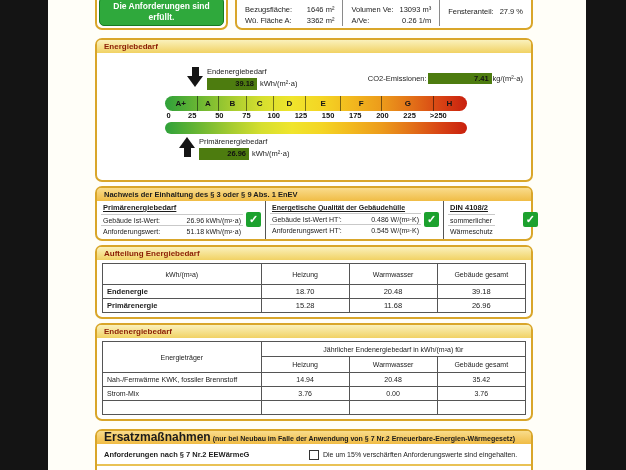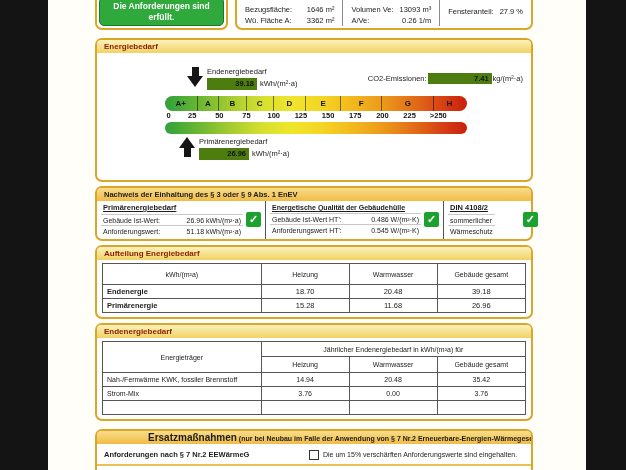--- a/index.html
+++ b/index.html
@@ -65,21 +65,21 @@
   th{font-weight:normal;font-size:7px;text-align:center;}
   td{font-size:7.5px;text-align:center;padding:1px 2px;}
   td.lbl{text-align:left;font-weight:bold;padding-left:4px;}
   td.lbl-n{text-align:left;font-weight:normal;font-size:7px;padding-left:4px;}
   .t-box{margin-top:4px;}
   .t1 th{height:18px;} .t1 td{height:11px;}
   .t2 .span-h{height:12px;} .t2 .sub-h{height:13px;} .t2 td{height:11px;font-size:7px;}
   
   .er-box{margin-top:8px;height:78px;}
   .er-bar{font-size:7px;}
-  .er-bar b{font-size:10px;margin-left:44px;}
+  .er-bar b{font-size:12px;}
   .er-row1{display:flex;align-items:center;padding:5px 7px 4px;border-bottom:2px solid #e9c256;}
   .er-lab{width:205px;flex:none;font-weight:bold;font-size:7.5px;line-height:1.5;}
   .er-right{flex:1;display:flex;align-items:center;font-size:7px;gap:4px;}
   .checkbox{width:8px;height:8px;border:1px solid #333;background:#fff;flex:none;}
 </style>
 </head>
 <body>
 
 <div class="page">
 <div class="content">

